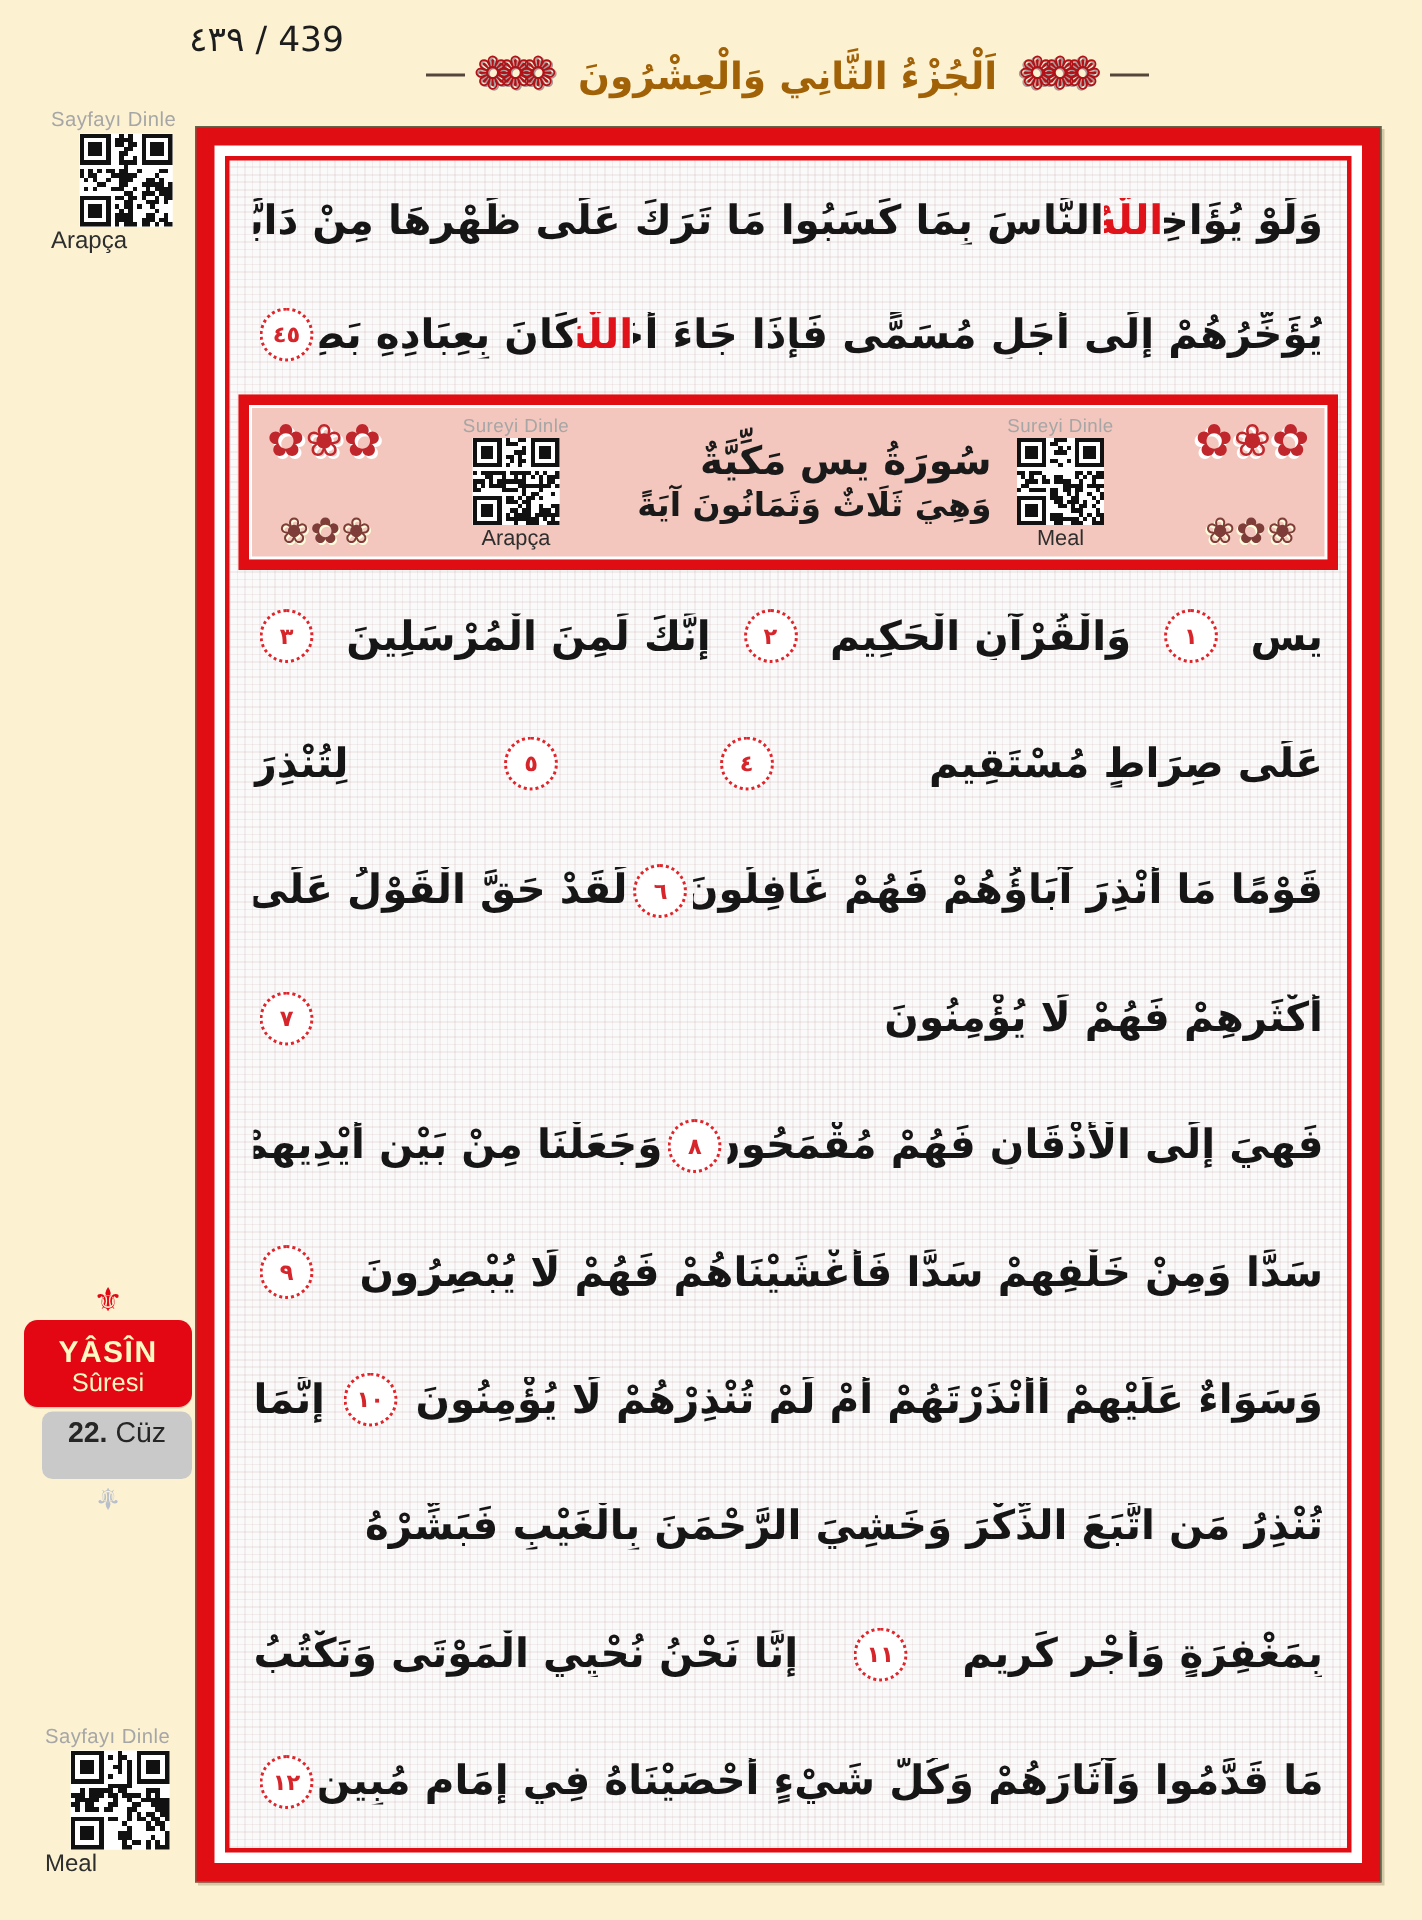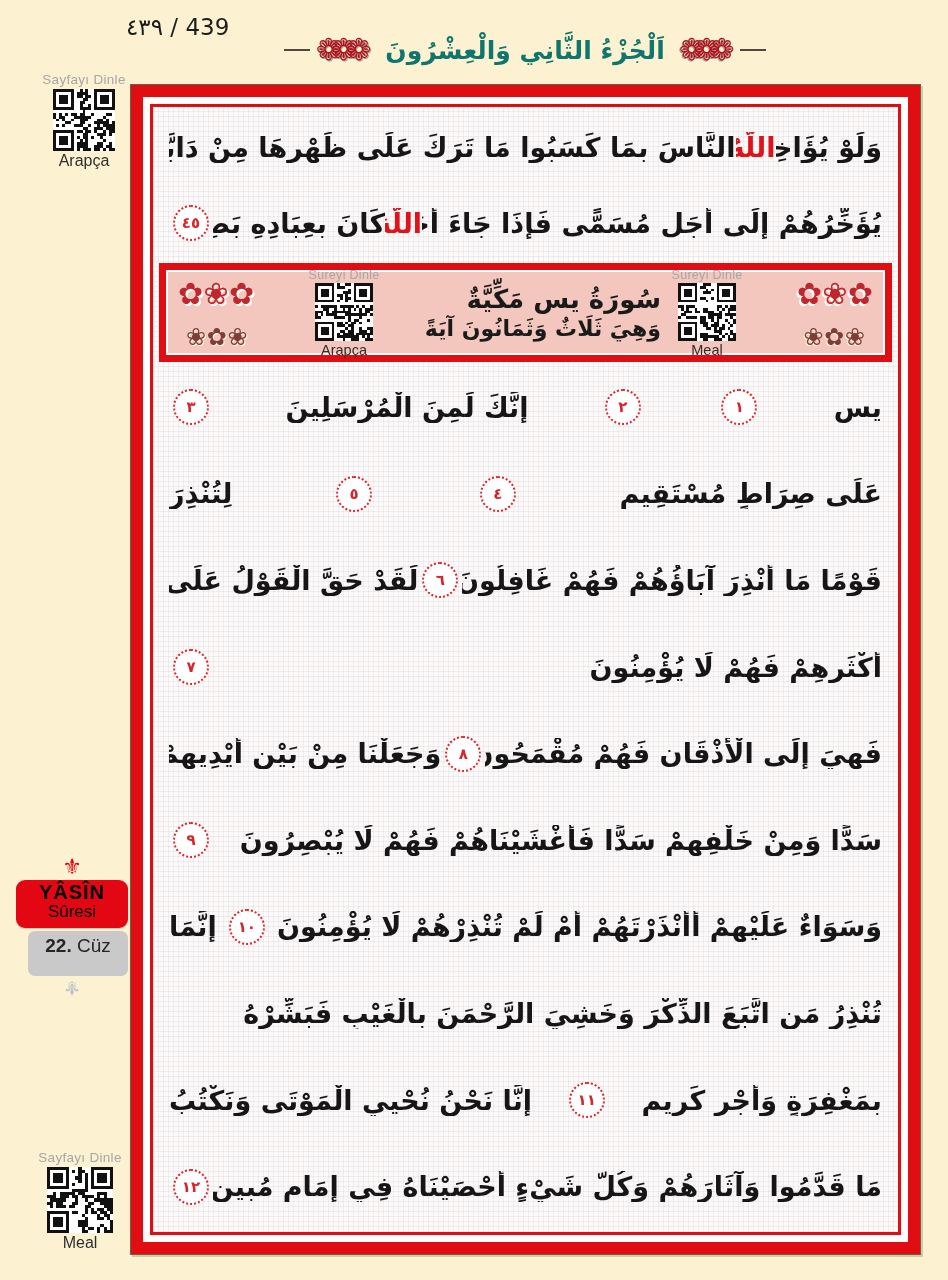--- a/index.html
+++ b/index.html
@@ -22,40 +22,40 @@
     display:flex;align-items:center;justify-content:center;gap:6px;
   }
   .orn-line{width:26px;height:2px;background:#55463c;flex:0 0 auto;}
   .orn-cluster{
     color:#b01218;font-size:30px;line-height:1;letter-spacing:-10px;
     text-shadow:1px 1px 0 #a99;flex:0 0 auto;padding-right:10px;
   }
   .orn-cluster.flip{transform:scaleX(-1);}
   .juz-title{
     font-family:"DejaVu Sans", sans-serif;font-weight:bold;
-    font-size:25px;color:#0f766e;direction:rtl;white-space:nowrap;padding:0 8px;
+    font-size:25px;color:#a16207;direction:rtl;white-space:nowrap;padding:0 8px;
   }
 
   
-  .qr-group{position:absolute;text-align:center;}
+  .qr-group{position:absolute;}
   .qr-title{font-size:13.5px;color:#a6a6a6;letter-spacing:.3px;margin-bottom:2px;white-space:nowrap;}
   .qr-box{margin:0 auto;background:#fff;}
   .qr-caption{font-size:16px;color:#2e2e2e;margin-top:1px;}
   #qr-top{left:34px;top:72px;width:100px;}
   #qr-top .qr-box{width:62px;height:62px;}
   #qr-bottom{left:30px;top:1150px;width:100px;}
   #qr-bottom .qr-box{width:66px;height:66px;}
 
   
   .badge-group{position:absolute;left:16px;top:856px;width:112px;text-align:center;}
   .fleur{display:block;line-height:1;}
   .fleur.red{color:#e30613;font-size:22px;margin-bottom:2px;}
   .fleur.gray{color:#b9bfca;font-size:20px;transform:rotate(180deg);margin-top:2px;}
   .surah-badge{
-    background:#e30613;border-radius:9px;color:#000000;padding:1px 2px 6px;
+    background:#e30613;border-radius:9px;color:#fef9c3;padding:11px 2px 6px;
     box-shadow:0 1px 0 rgba(0,0,0,.15);
   }
   .surah-badge .l1{font-size:20px;font-weight:bold;letter-spacing:1px;line-height:1.1;}
   .surah-badge .l2{font-size:17px;line-height:1.1;}
   .juz-badge{
     background:#c9c9c9;border-radius:7px;margin:3px 0 0 12px;padding:4px 0 19px;
     font-size:19px;color:#262626;
   }
   .juz-badge b{font-weight:bold;}
 
@@ -89,21 +89,21 @@
   .vnum{
     flex:0 0 auto;width:36px;height:36px;border-radius:50%;
     border:2px dotted #e0262b;background:#fff;color:#d6262b;
     display:flex;align-items:center;justify-content:center;
     font-family:"DejaVu Sans", sans-serif;font-weight:bold;font-size:15px;
     margin:0 4px;box-sizing:border-box;
   }
 
   
   .surah-box{
-    flex:0 0 auto;height:99px;margin:2px 2px;box-sizing:border-box;
+    flex:0 0 auto;height:117px;margin:2px 2px;box-sizing:border-box;
     border:7px solid #e00d12;box-shadow:inset 0 0 0 2px #fff;
     background:#f3c7bd;display:flex;align-items:center;position:relative;
     padding:0 4px;
   }
   .orn{flex:0 0 128px;height:100%;position:relative;overflow:hidden;}
   .orn::before{
     content:"✿ ❀ ✿";position:absolute;top:6px;left:8px;
     font-size:30px;color:#c0272d;text-shadow:2px 2px 0 #ffffff;letter-spacing:-4px;
   }
   .orn::after{
@@ -766,20 +766,21 @@
           <div class="qr-caption">Meal</div>
         </div>
         <div class="orn mirror"></div>
       </div>
 
 
       <div id="body-lines">
           <div class="mline">
             <span class="seg">يس</span>
             <span class="vnum ar">١</span>
+            <span class="seg">وَالْقُرْآنِ الْحَكِيمِ</span>
             <span class="vnum ar">٢</span>
             <span class="seg">إِنَّكَ لَمِنَ الْمُرْسَلِينَ</span>
             <span class="vnum ar">٣</span>
           </div>
           <div class="mline">
             <span class="seg">عَلَى صِرَاطٍ مُسْتَقِيمٍ</span>
             <span class="vnum ar">٤</span>
             <span class="vnum ar">٥</span>
             <span class="seg">لِتُنْذِرَ</span>
           </div>

